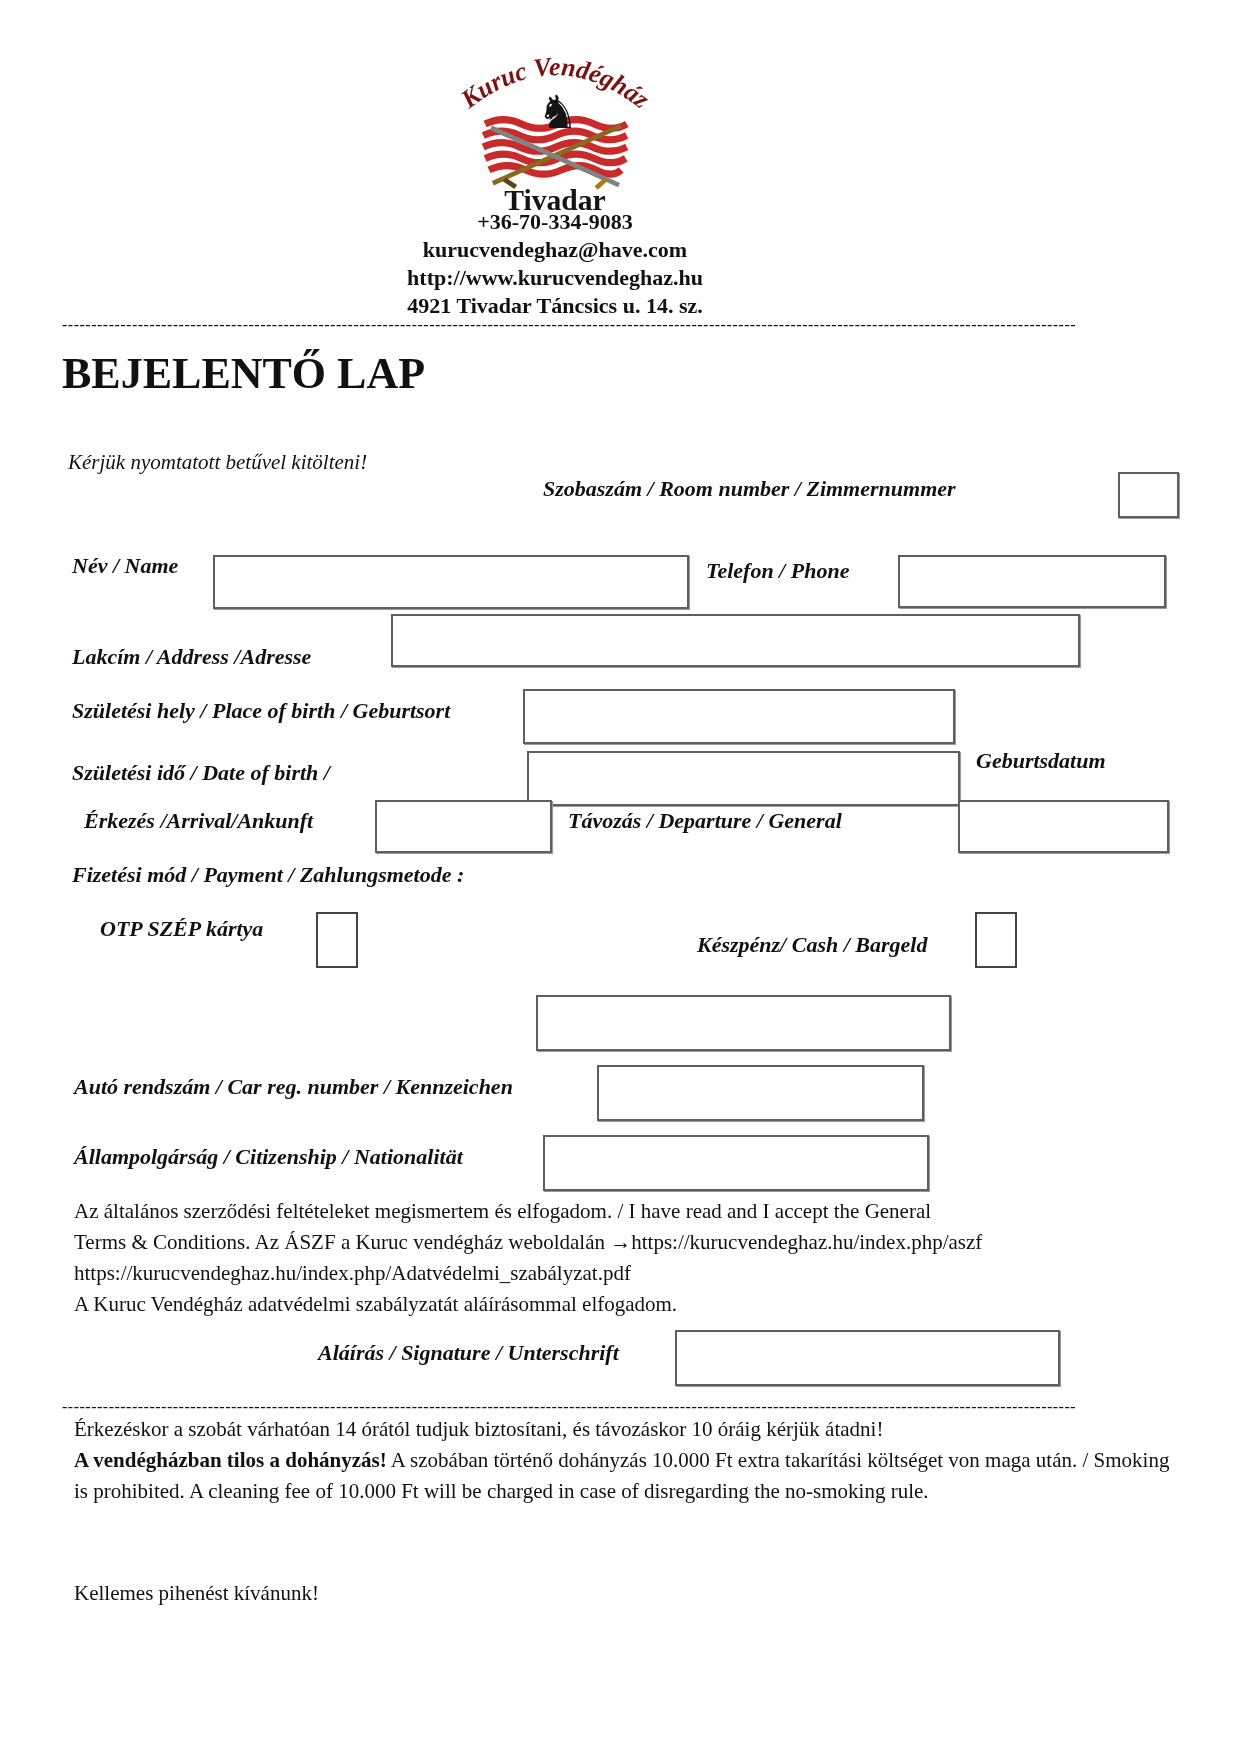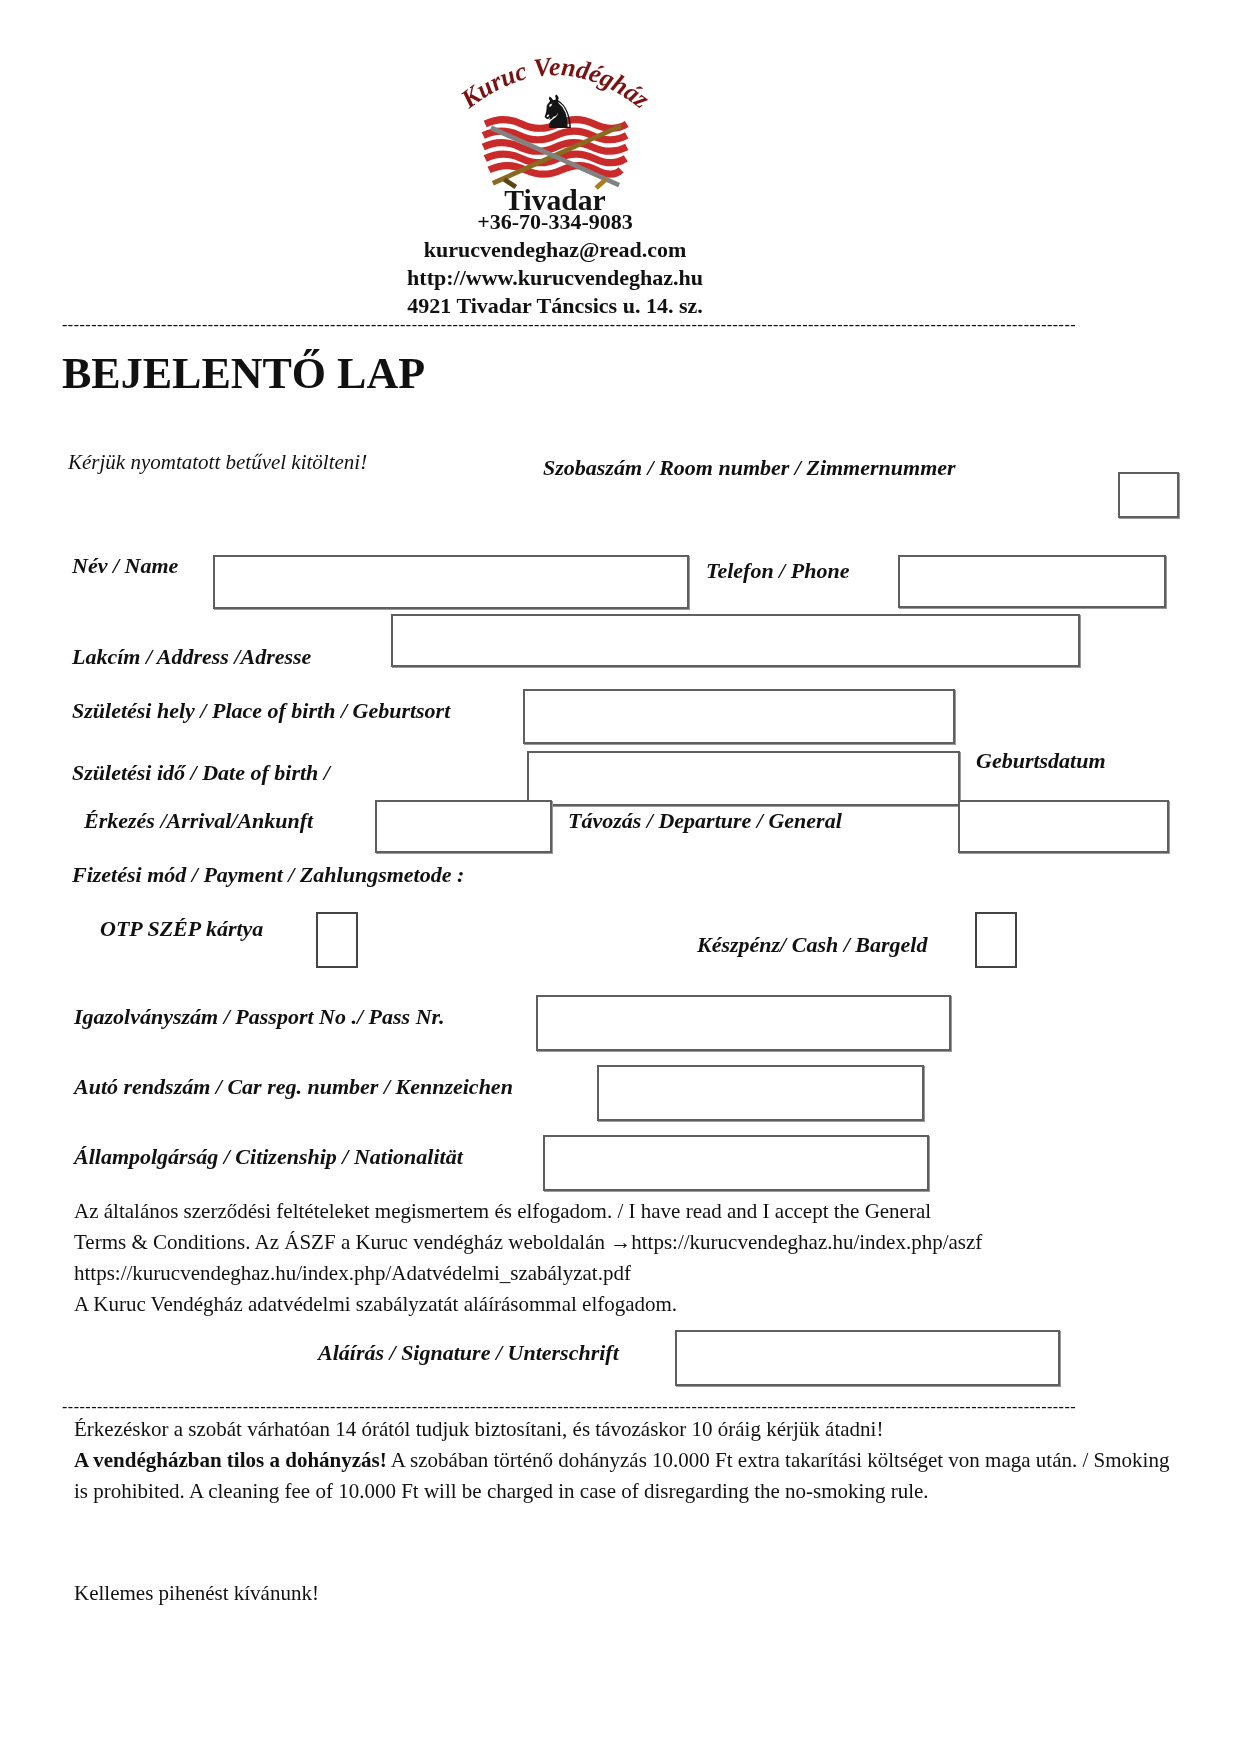--- a/index.html
+++ b/index.html
@@ -99,31 +99,31 @@
         <line x1="48" y1="104" x2="182" y2="164" stroke="#828282" stroke-width="5"></line>
         <line x1="168" y1="158" x2="158" y2="167" stroke="#b07a1a" stroke-width="5"></line>
       </g>
 
       <text x="115" y="190" text-anchor="middle" font-size="31" font-weight="bold" font-family="Liberation Serif, serif" fill="#141414">Tivadar</text>
     </svg>
   </div>
 
   <div class="abs contact" style="top:208px;">
     <div>+36-70-334-9083</div>
-    <div>kurucvendeghaz@read.com</div>
+    <div>kurucvendeghaz@have.com</div>
     <div>http://www.kurucvendeghaz.hu</div>
     <div>4921 Tivadar Táncsics u. 14. sz.</div>
   </div>
 
   <div class="abs sep" style="top:316px;">------------------------------------------------------------------------------------------------------------------------------------------------------------------------------</div>
 
   <div class="abs title" style="top:348px;">BEJELENTŐ LAP</div>
 
   <div class="abs note" style="left:68px;top:450px;text-align:center;">Kérjük nyomtatott betűvel kitölteni!</div>
-  <div class="abs lbl" style="left:543px;top:455px;">Szobaszám / Room number / Zimmernummer</div>
+  <div class="abs lbl" style="left:543px;top:476px;">Szobaszám / Room number / Zimmernummer</div>
   <div class="box" style="left:1118px;top:472px;width:61px;height:46px;"></div>
 
   <div class="abs lbl" style="left:72px;top:541px;margin-top:12px;">Név / Name</div>
   <div class="box" style="left:213px;top:555px;width:476px;height:54px;"></div>
   <div class="abs lbl" style="left:706px;top:558px;">Telefon / Phone</div>
   <div class="box" style="left:898px;top:555px;width:268px;height:53px;"></div>
 
   <div class="abs lbl" style="left:72px;top:644px;">Lakcím / Address /Adresse</div>
   <div class="box" style="left:391px;top:614px;width:689px;height:53px;"></div>
 
@@ -139,21 +139,20 @@
   <div class="abs lbl" style="left:568px;top:808px;">Távozás / Departure / General</div>
   <div class="box" style="left:958px;top:800px;width:211px;height:53px;"></div>
 
   <div class="abs lbl" style="left:72px;top:862px;">Fizetési mód / Payment / Zahlungsmetode :</div>
 
   <div class="abs lbl" style="left:100px;top:916px;">OTP SZÉP kártya</div>
   <div class="cbox" style="left:316px;top:912px;width:42px;height:56px;"></div>
   <div class="abs lbl" style="left:697px;top:916px;margin-top:16px;">Készpénz/ Cash / Bargeld</div>
   <div class="cbox" style="left:975px;top:912px;width:42px;height:56px;"></div>
 
-  <div class="abs lbl" style="left:74px;top:1004px;">Igazolványszám / Passport No ./ Pass Nr.</div>
   <div class="box" style="left:536px;top:995px;width:415px;height:56px;"></div>
 
   <div class="abs lbl" style="left:74px;top:1074px;">Autó rendszám / Car reg. number / Kennzeichen</div>
   <div class="box" style="left:597px;top:1065px;width:327px;height:56px;"></div>
 
   <div class="abs lbl" style="left:74px;top:1144px;">Állampolgárság / Citizenship / Nationalität</div>
   <div class="box" style="left:543px;top:1135px;width:386px;height:56px;"></div>
 
   <div class="abs body-text" style="left:74px;top:1196px;width:1110px;">
     <div class="nowrap">Az általános szerződési feltételeket megismertem és elfogadom. / I have read and I accept the General</div>

